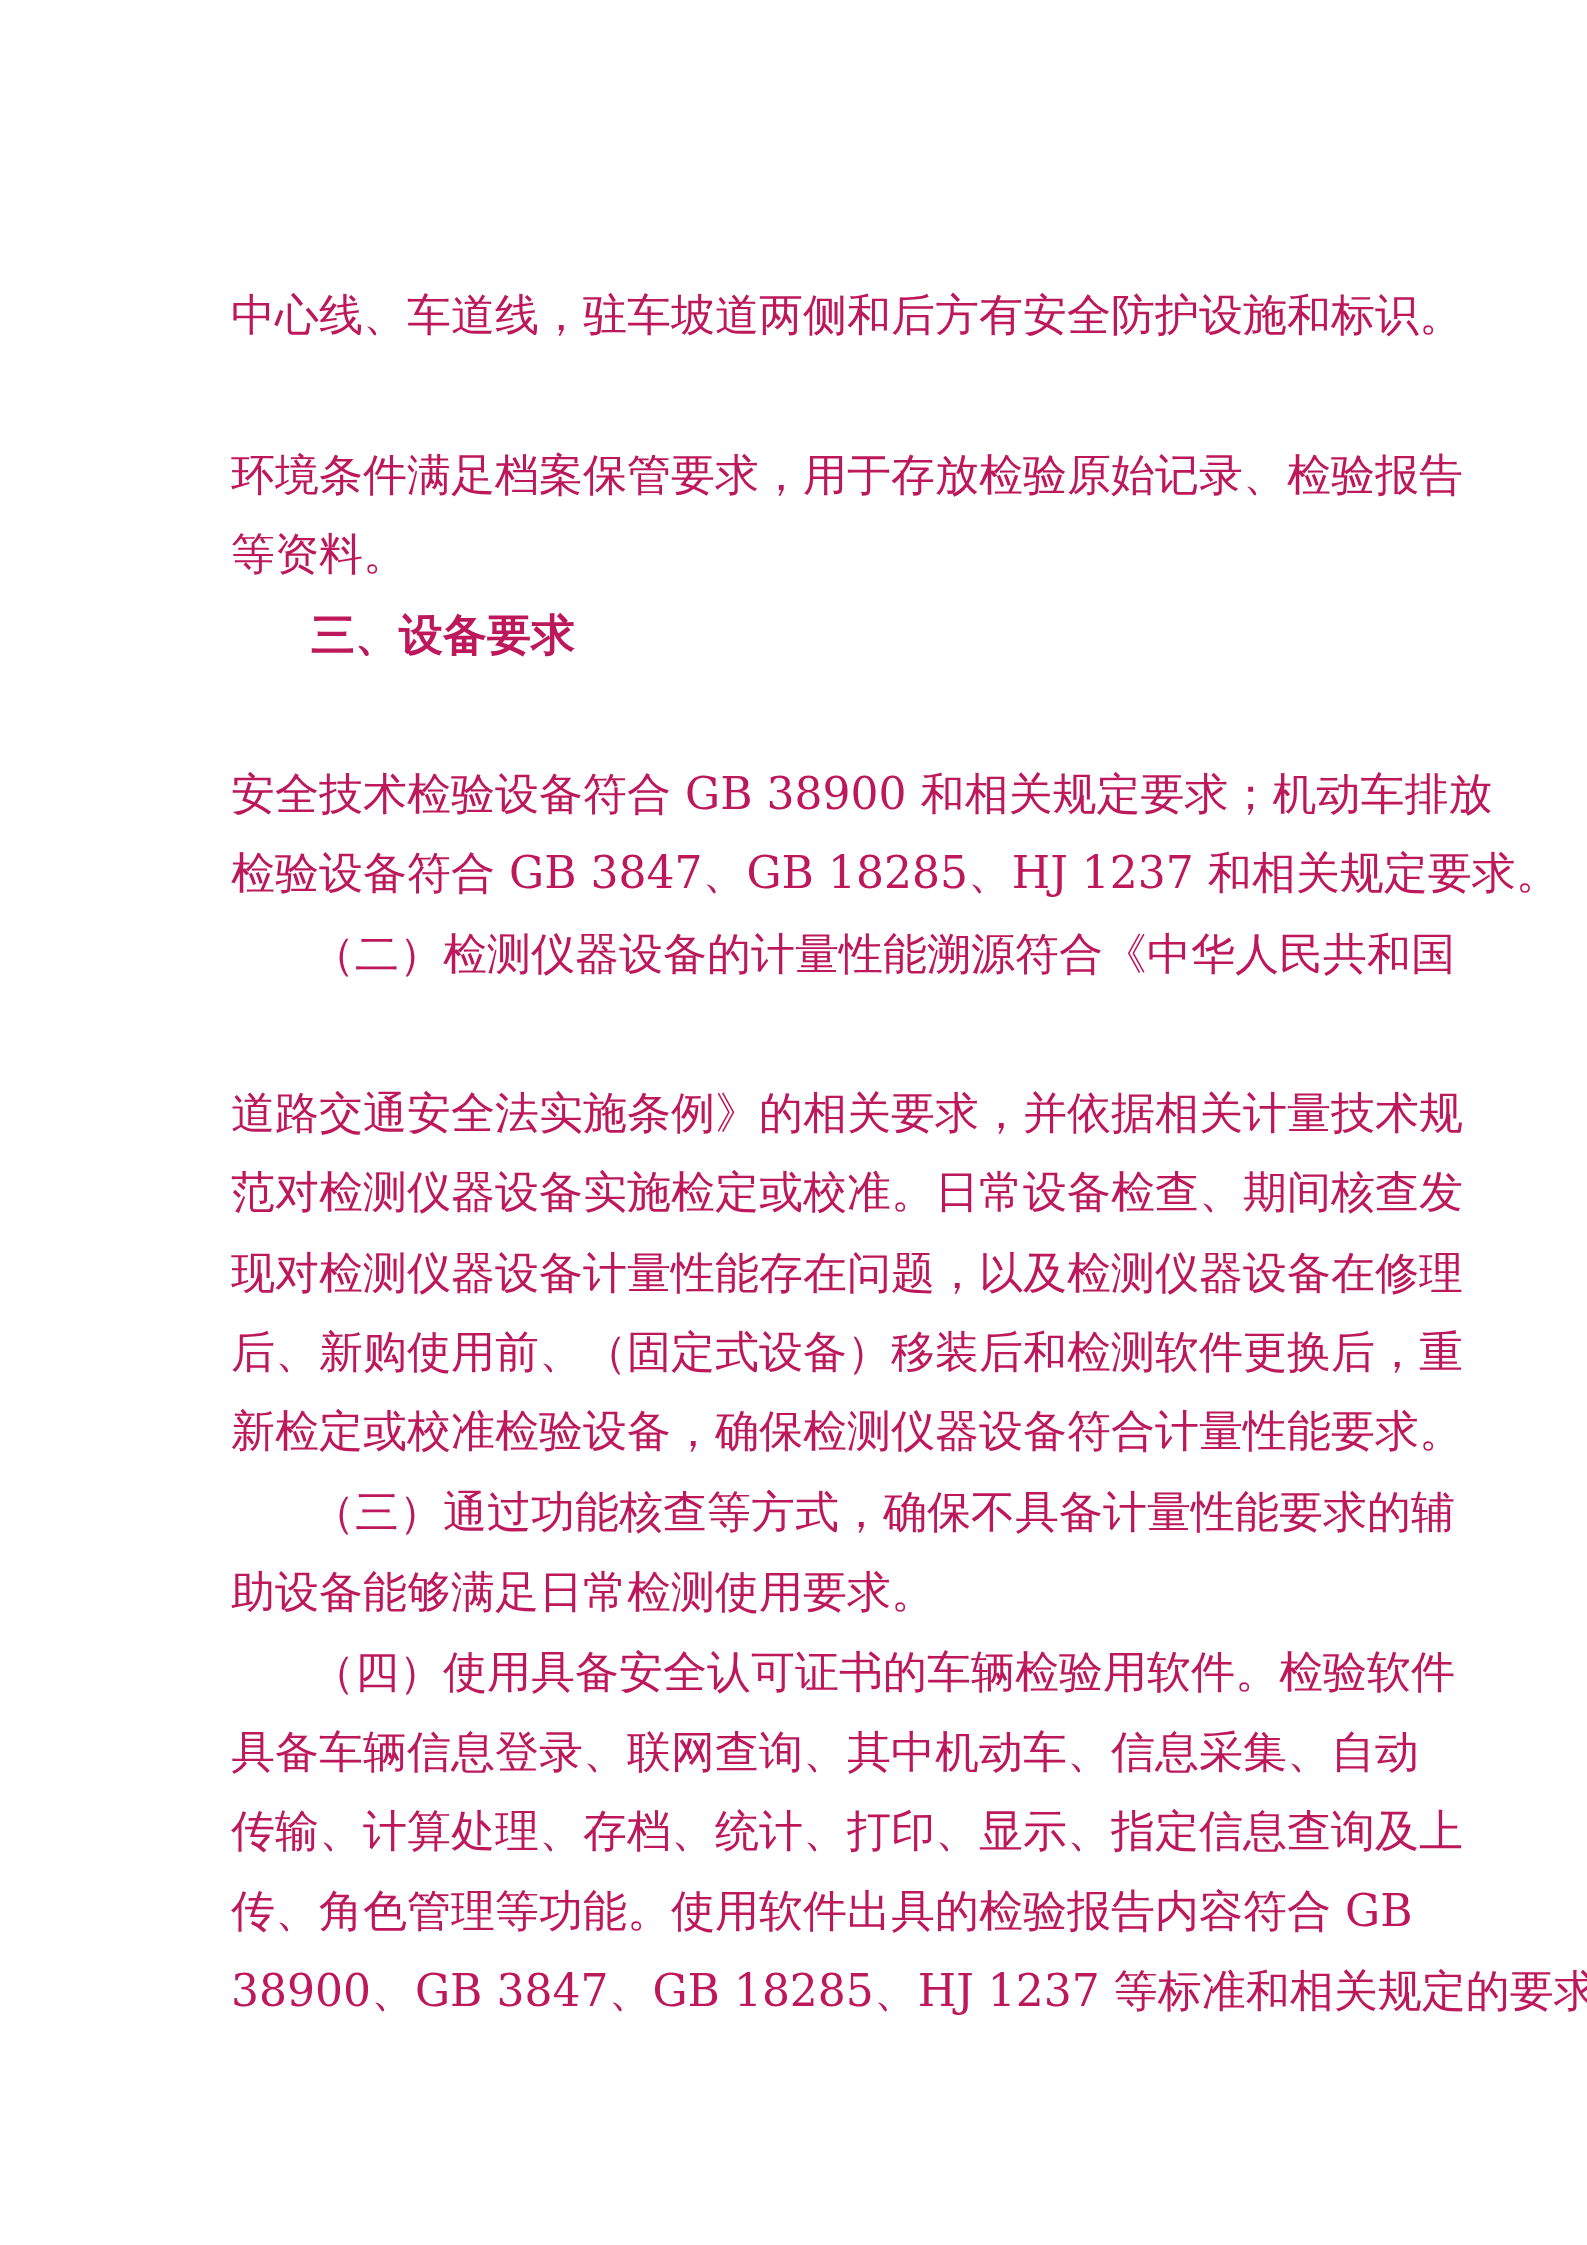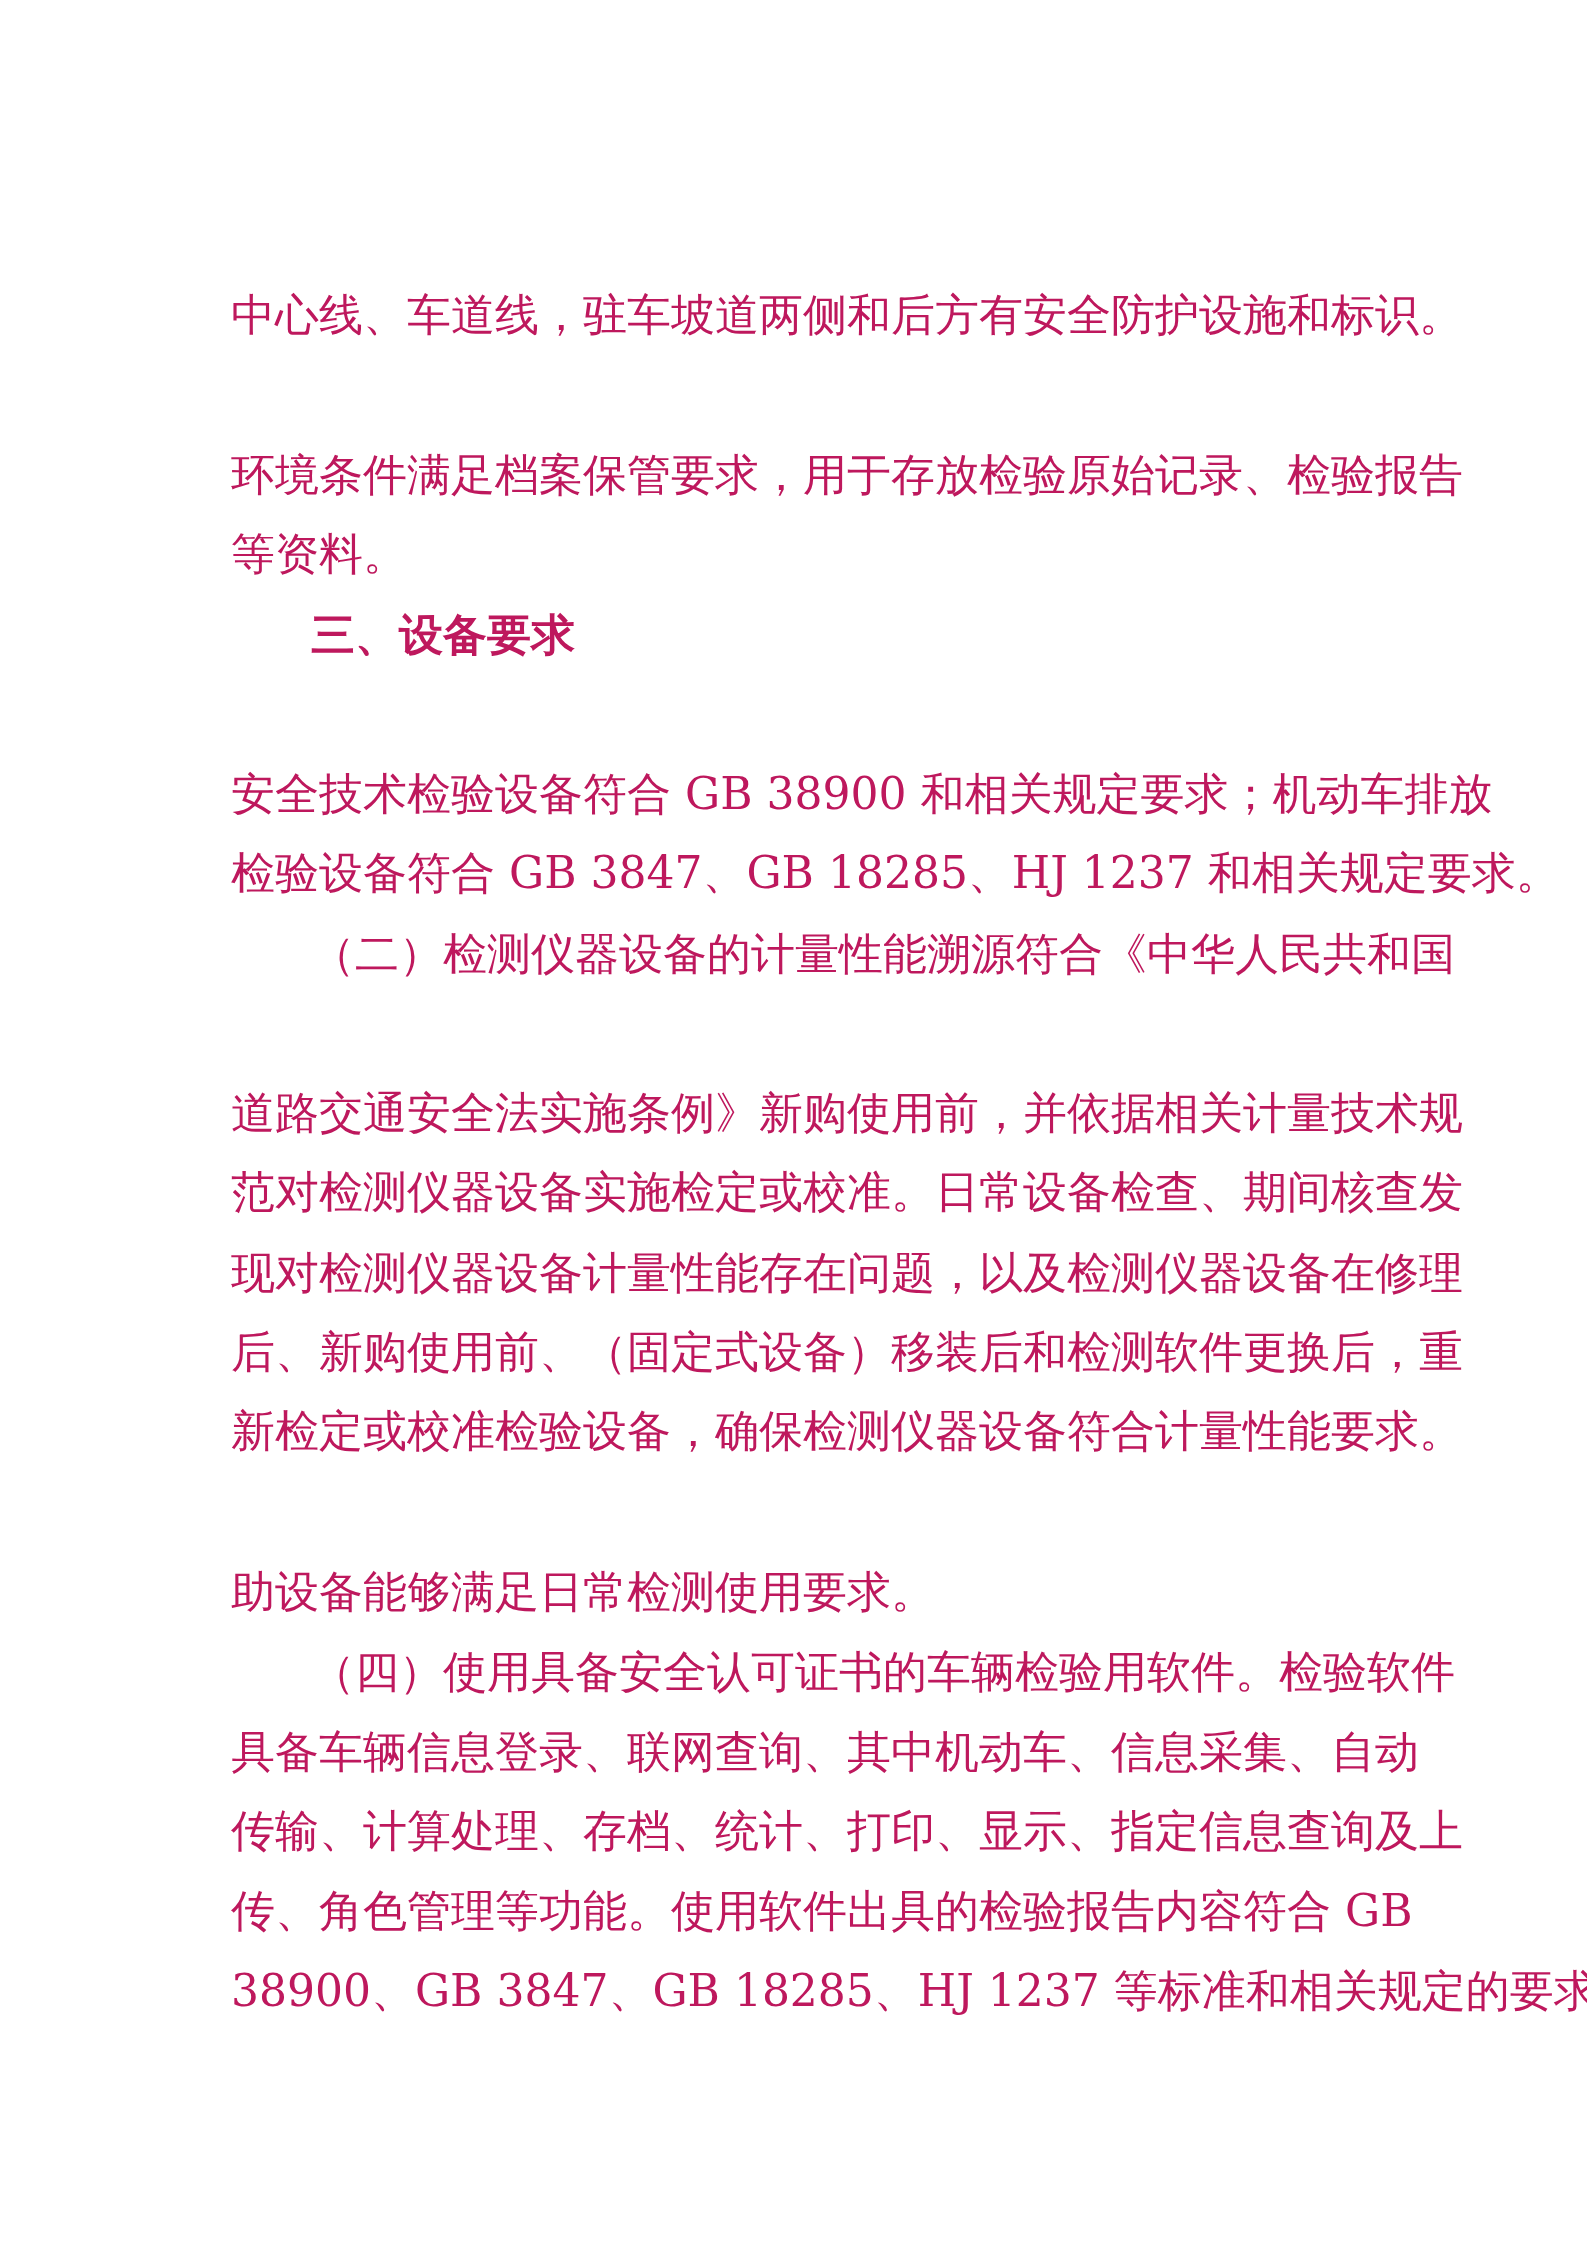--- a/index.html
+++ b/index.html
@@ -26,24 +26,25 @@
 <body>
 
 <div class="page">
   <div class="line last" style="top:275px">中心线、车道线，驻车坡道两侧和后方有安全防护设施和标识。</div>
   <div class="line" style="top:435px">环境条件满足档案保管要求，用于存放检验原始记录、检验报告</div>
   <div class="line last" style="top:514px">等资料。</div>
   <div class="line indent heading" style="top:595px">三、设备要求</div>
   <div class="line" style="top:754px">安全技术检验设备符合 GB 38900 和相关规定要求；机动车排放</div>
   <div class="line last" style="top:833px">检验设备符合 GB 3847、GB 18285、HJ 1237 和相关规定要求。</div>
   <div class="line indent" style="top:914px">（二）检测仪器设备的计量性能溯源符合《中华人民共和国</div>
-  <div class="line" style="top:1073px">道路交通安全法实施条例》新购使用前，并依据相关计量技术规</div>
+  <div class="line" style="top:1073px">道路交通安全法实施条例》的相关要求，并依据相关计量技术规</div>
   <div class="line" style="top:1152px">范对检测仪器设备实施检定或校准。日常设备检查、期间核查发</div>
   <div class="line" style="top:1233px">现对检测仪器设备计量性能存在问题，以及检测仪器设备在修理</div>
   <div class="line" style="top:1312px">后、新购使用前、（固定式设备）移装后和检测软件更换后，重</div>
   <div class="line last" style="top:1391px">新检定或校准检验设备，确保检测仪器设备符合计量性能要求。</div>
+  <div class="line indent" style="top:1472px">（三）通过功能核查等方式，确保不具备计量性能要求的辅</div>
   <div class="line last" style="top:1552px">助设备能够满足日常检测使用要求。</div>
   <div class="line indent" style="top:1632px">（四）使用具备安全认可证书的车辆检验用软件。检验软件</div>
   <div class="line" style="top:1712px">具备车辆信息登录、联网查询、其中机动车、信息采集、自动</div>
   <div class="line" style="top:1791px">传输、计算处理、存档、统计、打印、显示、指定信息查询及上</div>
   <div class="line" style="top:1871px">传、角色管理等功能。使用软件出具的检验报告内容符合 GB</div>
   <div class="line last" style="top:1951px">38900、GB 3847、GB 18285、HJ 1237 等标准和相关规定的要求。</div>
 </div>
 
 </body></html>

